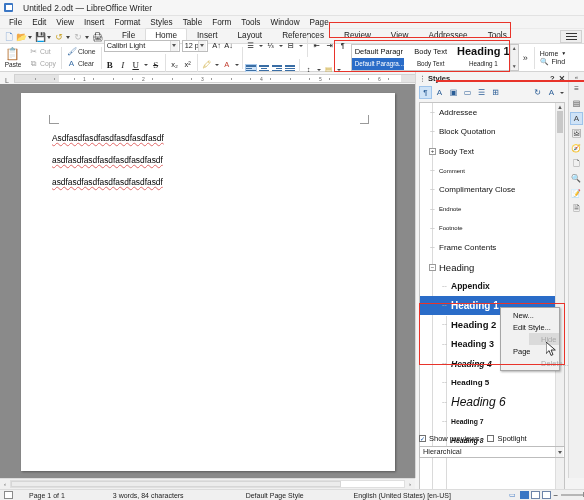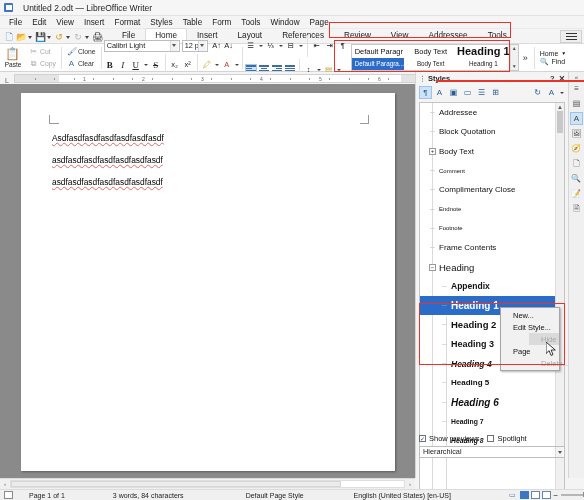--- a/index.html
+++ b/index.html
@@ -681,21 +681,21 @@
         <div class="sl-row indent2">
           <span class="tick">╌</span>
           <span class="lbl" style="font-weight:bold;font-style:italic;font-size:8.5px;">Heading 4</span>
         </div>
         <div class="sl-row indent2">
           <span class="tick">╌</span>
           <span class="lbl" style="font-weight:bold;font-size:8px;">Heading 5</span>
         </div>
         <div class="sl-row indent2">
           <span class="tick">╌</span>
-          <span class="lbl" style="font-weight:bold;font-style:italic;font-size:10px;">Heading 6</span>
+          <span class="lbl" style="font-weight:normal;font-style:italic;font-size:12px;">Heading 6</span>
         </div>
         <div class="sl-row indent2">
           <span class="tick">╌</span>
           <span class="lbl" style="font-weight:bold;font-size:6.8px;">Heading 7</span>
         </div>
         <div class="sl-row indent2">
           <span class="tick">╌</span>
           <span class="lbl" style="font-weight:bold;font-style:italic;font-size:6.8px;">Heading 8</span>
         </div>
 

